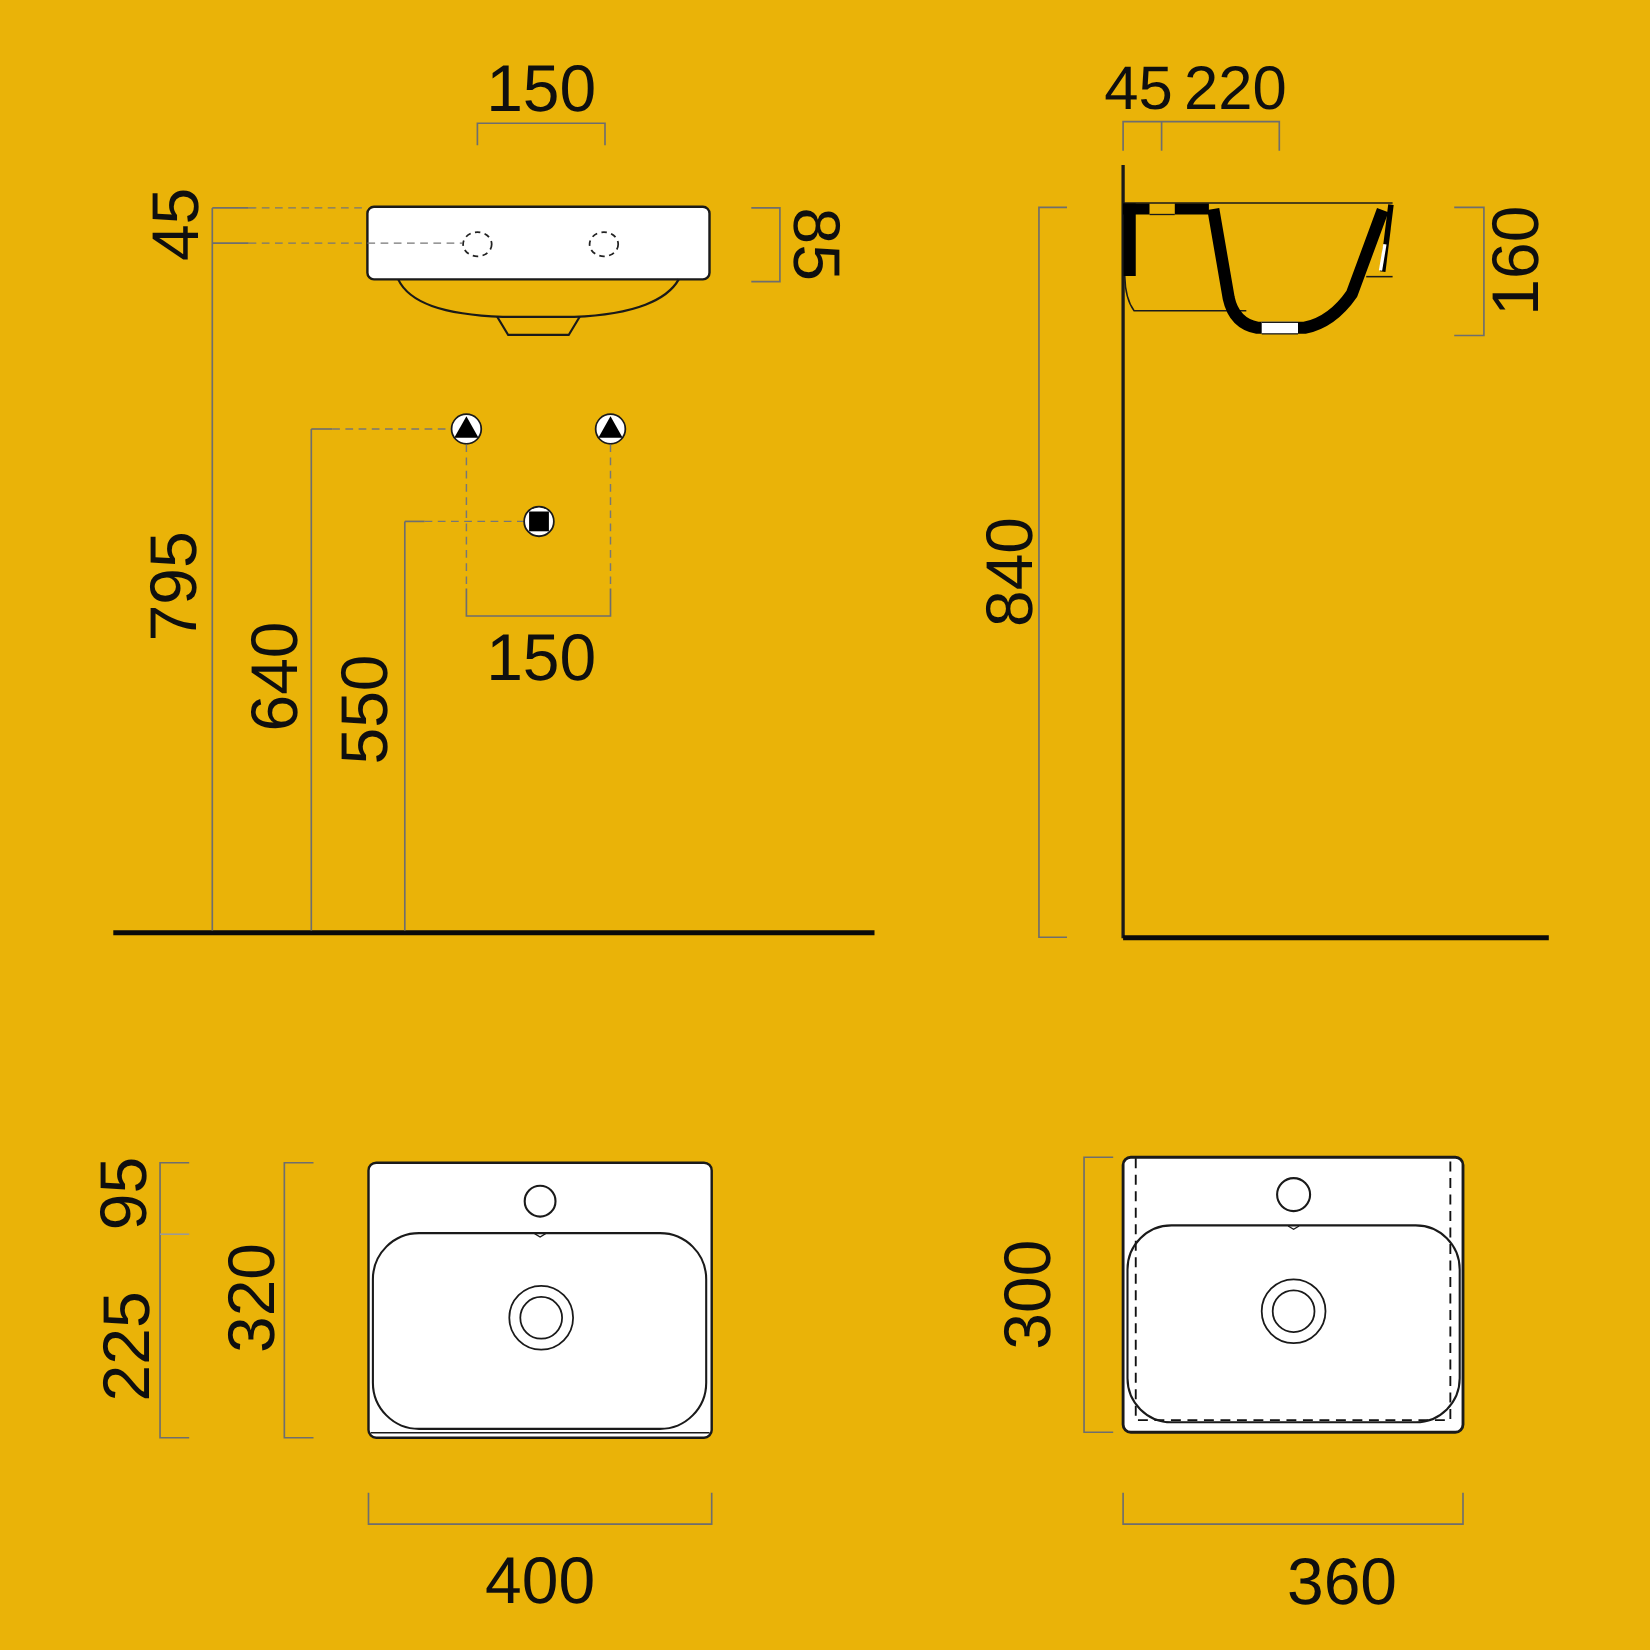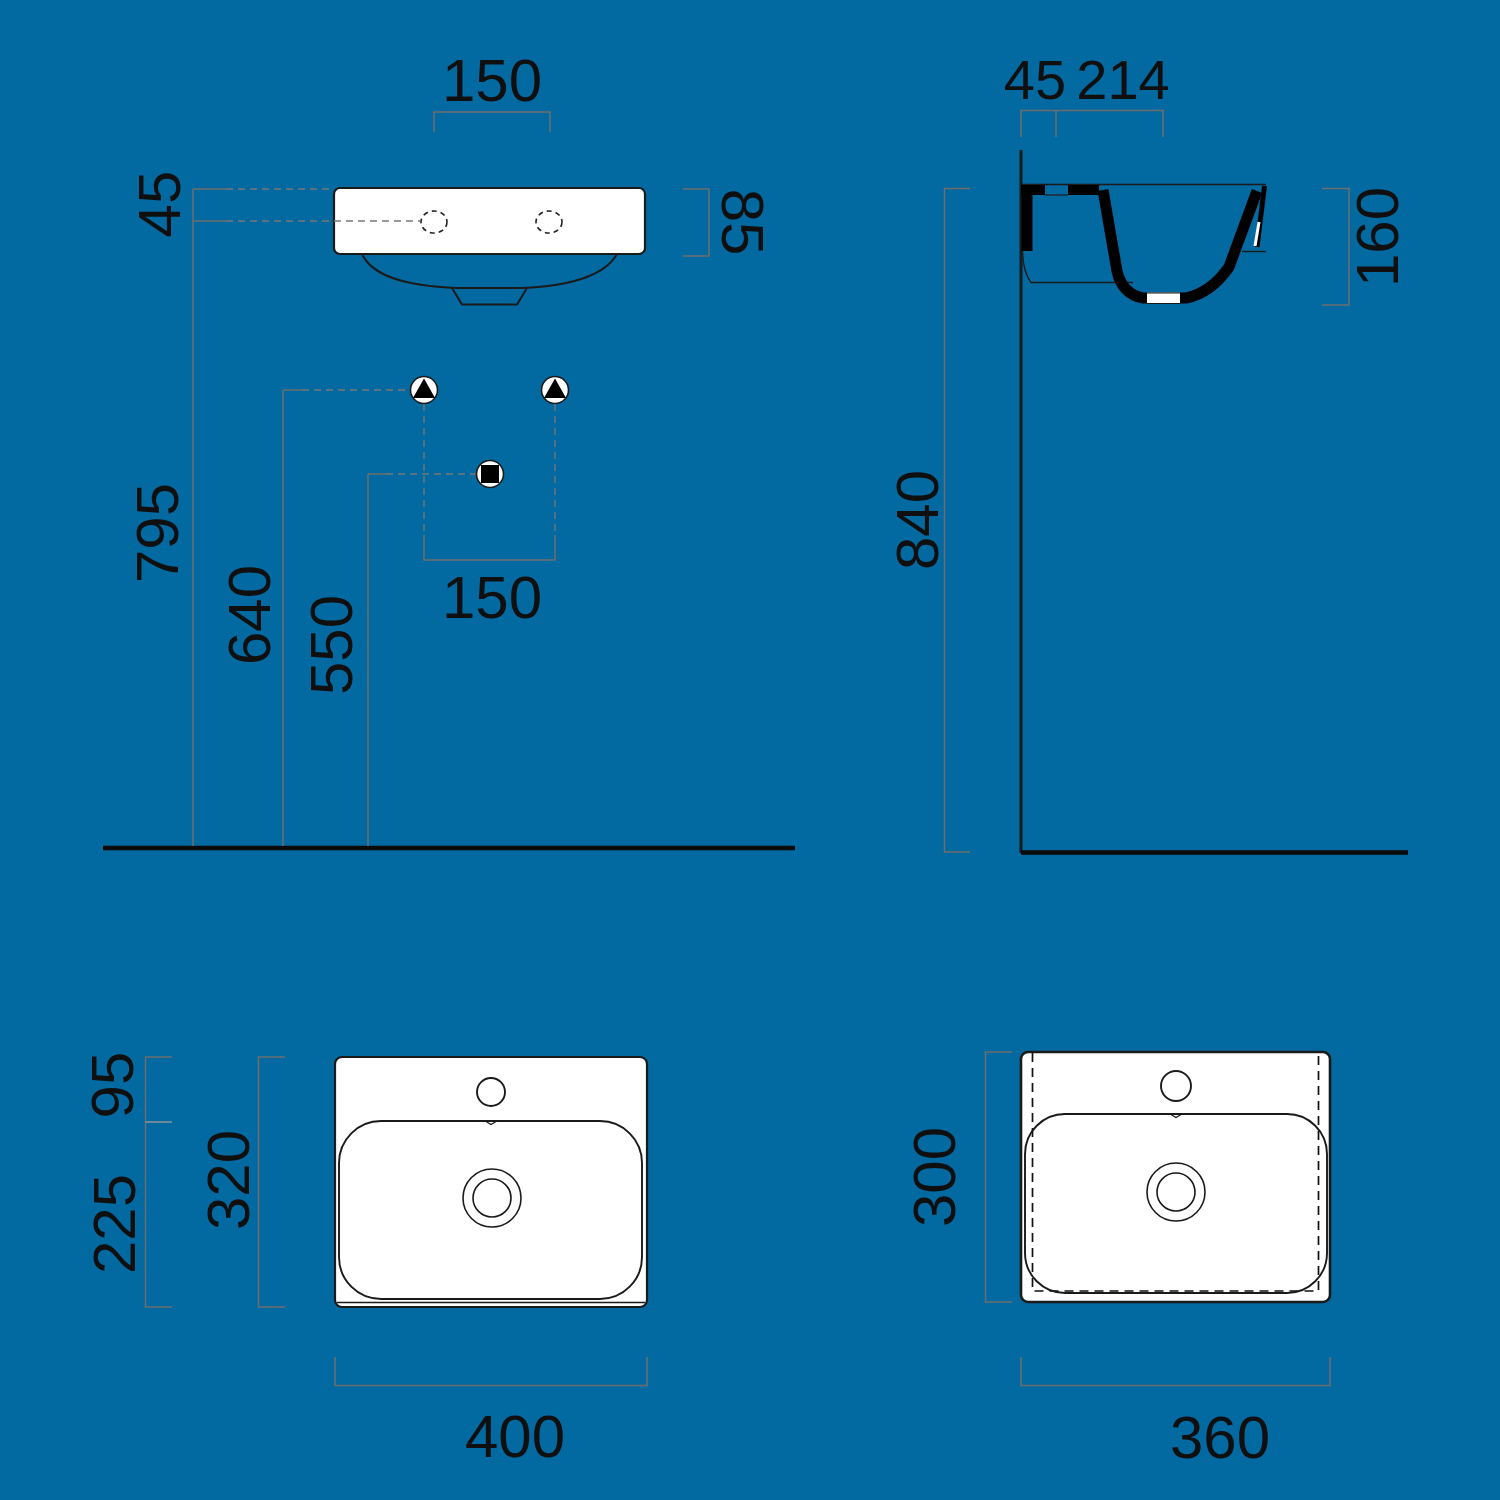--- a/index.html
+++ b/index.html
@@ -1,16 +1,16 @@
 <!DOCTYPE html>
 <html><head>
 <meta charset="utf-8">
 <style>
   html,body{margin:0;padding:0;background:#fff;}
-  #canvas{position:relative;width:1500px;height:1500px;background:#0369a1;overflow:hidden;
+  #canvas{position:relative;width:1500px;height:1500px;background:#eab308;overflow:hidden;
           font-family:"Liberation Sans",sans-serif;}
   #drawing{position:absolute;left:0;top:0;}
   .dim{position:absolute;font-size:60px;font-weight:400;color:#0f0f0f;line-height:1;
        white-space:nowrap;transform:translate(-50%,-50%);letter-spacing:0px;}
   .dim.v{transform:translate(-50%,-50%) rotate(-90deg);}
   .dim.vr{transform:translate(-50%,-50%) rotate(90deg);}
   .dim.s{font-size:56px;}
 </style>
 </head>
 <body>
@@ -134,25 +134,25 @@
 
   <div class="dim" style="left:492px;top:81px">150</div>
   <div class="dim v" style="left:160px;top:204px">45</div>
   <div class="dim vr" style="left:742px;top:222px">85</div>
   <div class="dim v" style="left:158px;top:533px">795</div>
   <div class="dim v" style="left:250px;top:615px">640</div>
   <div class="dim v" style="left:332px;top:645px">550</div>
   <div class="dim" style="left:492px;top:598px">150</div>
 
   <div class="dim s" style="left:1035px;top:80px">45</div>
-  <div class="dim s" style="left:1123px;top:80px">214</div>
+  <div class="dim s" style="left:1123px;top:80px">220</div>
   <div class="dim v" style="left:1378px;top:237px">160</div>
   <div class="dim v" style="left:918px;top:520px">840</div>
 
   <div class="dim v" style="left:113px;top:1085px">95</div>
   <div class="dim v" style="left:115px;top:1224px">225</div>
   <div class="dim v" style="left:229px;top:1180px">320</div>
-  <div class="dim" style="left:515px;top:1437px">400</div>
+  <div class="dim" style="left:491px;top:1437px">400</div>
 
   <div class="dim v" style="left:935px;top:1177px">300</div>
   <div class="dim" style="left:1220px;top:1438px">360</div>
 
 </div>
 
 </body></html>

